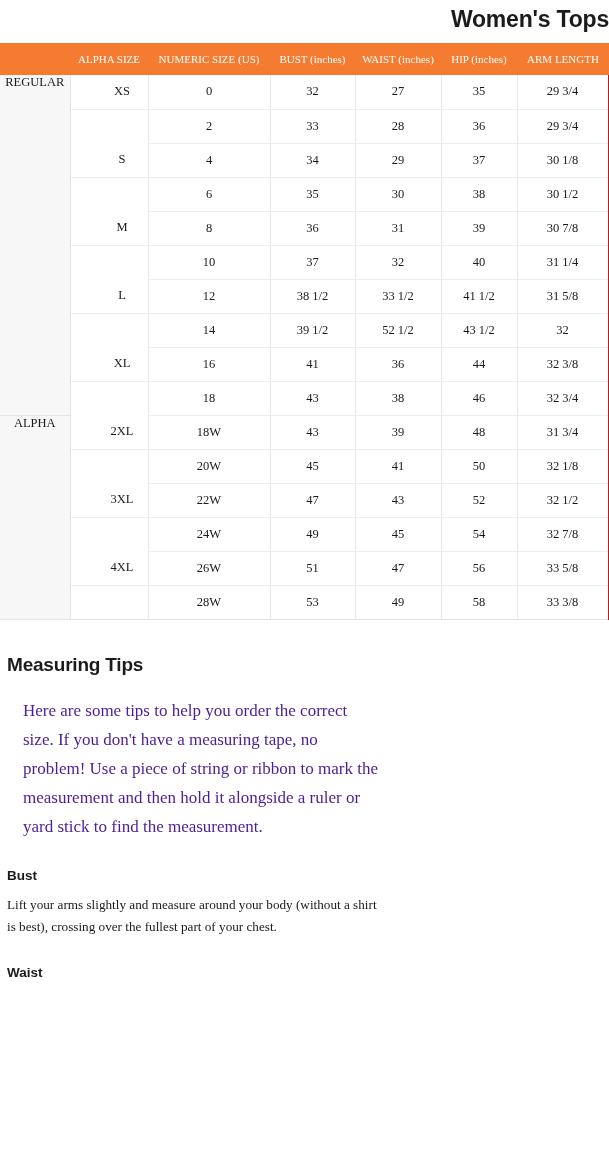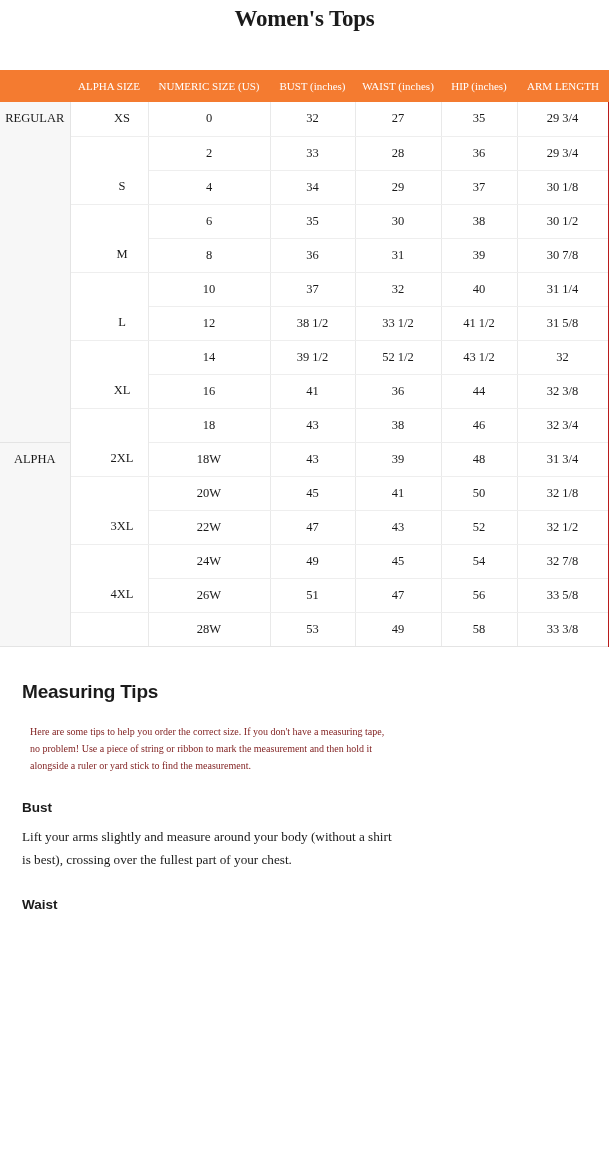--- a/index.html
+++ b/index.html
@@ -11,36 +11,35 @@
     width: 609px;
     height: 1149px;
     position: relative;
     font-family: "Liberation Serif", serif;
     color: #1a1a1a;
     overflow: hidden;
   }
 
   
   .page-title {
-    font-family: Liberation Serif, serif;
+    font-family: Liberation Sans, sans-serif;
     font-weight: bold;
     font-size: 23px;
-    text-align: center;
+    text-align: right;
     color: #1b1b1b;
     padding: 6px 0 10px 0;
     letter-spacing: -0.2px;
   }
 
   
   .size-table {
     width: 609px;
     border-collapse: collapse;
     table-layout: fixed;
     font-family: "Liberation Serif", serif;
-    margin-top: 28px;
   }
   .size-table col.c-group   { width: 70px; }
   .size-table col.c-alpha   { width: 78px; }
   .size-table col.c-num     { width: 122px; }
   .size-table col.c-bust    { width: 85px; }
   .size-table col.c-waist   { width: 86px; }
   .size-table col.c-hip     { width: 76px; }
   .size-table col.c-arm     { width: 92px; }
 
   .size-table thead th {
@@ -64,58 +63,57 @@
     font-size: 12.5px;
     color: #1a1a1a;
     border-right: 1px solid #e9e9e9;
     border-bottom: 1px solid #eeeeee;
     background: #ffffff;
     padding: 0 2px;
   }
   .size-table td.group-cell {
     background: #f7f7f7;
     vertical-align: top;
-    padding-top: 9px;
     border-right: 1px solid #e4e4e4;
     border-bottom: 1px solid #e4e4e4;
     font-size: 12.5px;
   }
   .size-table td.alpha-cell {
     vertical-align: top;
     padding-top: 9px;
     border-bottom: 1px solid #eeeeee;
     padding-left: 28px;
   }
   .size-table td.alpha-blank { border-bottom: none; }
   .size-table tr:last-child td { border-bottom: 1px solid #e4e4e4; }
   .size-table td.last-col { border-right: 3px solid #b91c1c; }
 
   
   .tips-wrap {
     position: relative;
-    padding: 34px 0 0 16px;
+    padding: 34px 0 0 1px;
   }
   .tips-text {
     width: 380px;
     padding-left: 6px;
   }
   .tips-heading {
     font-family: "Liberation Sans", sans-serif;
     font-weight: bold;
     font-size: 19px;
     color: #1b1b1b;
     margin: 0 0 20px 0;
     letter-spacing: -0.2px;
   }
   .tips-intro {
     font-family: "Liberation Serif", serif;
-    font-size: 10px;
+    font-size: 17px;
     line-height: 1.72;
-    color: #7f1d1d;
-    margin: 0 0 26px 8px;
+    color: #4c1d95;
+    margin: 0 0 26px 16px;
   }
   .sub-heading {
     font-family: "Liberation Sans", sans-serif;
     font-weight: bold;
     font-size: 13.5px;
     color: #1b1b1b;
     margin: 0 0 11px 0;
   }
   .sub-body {
     font-family: "Liberation Serif", serif;

